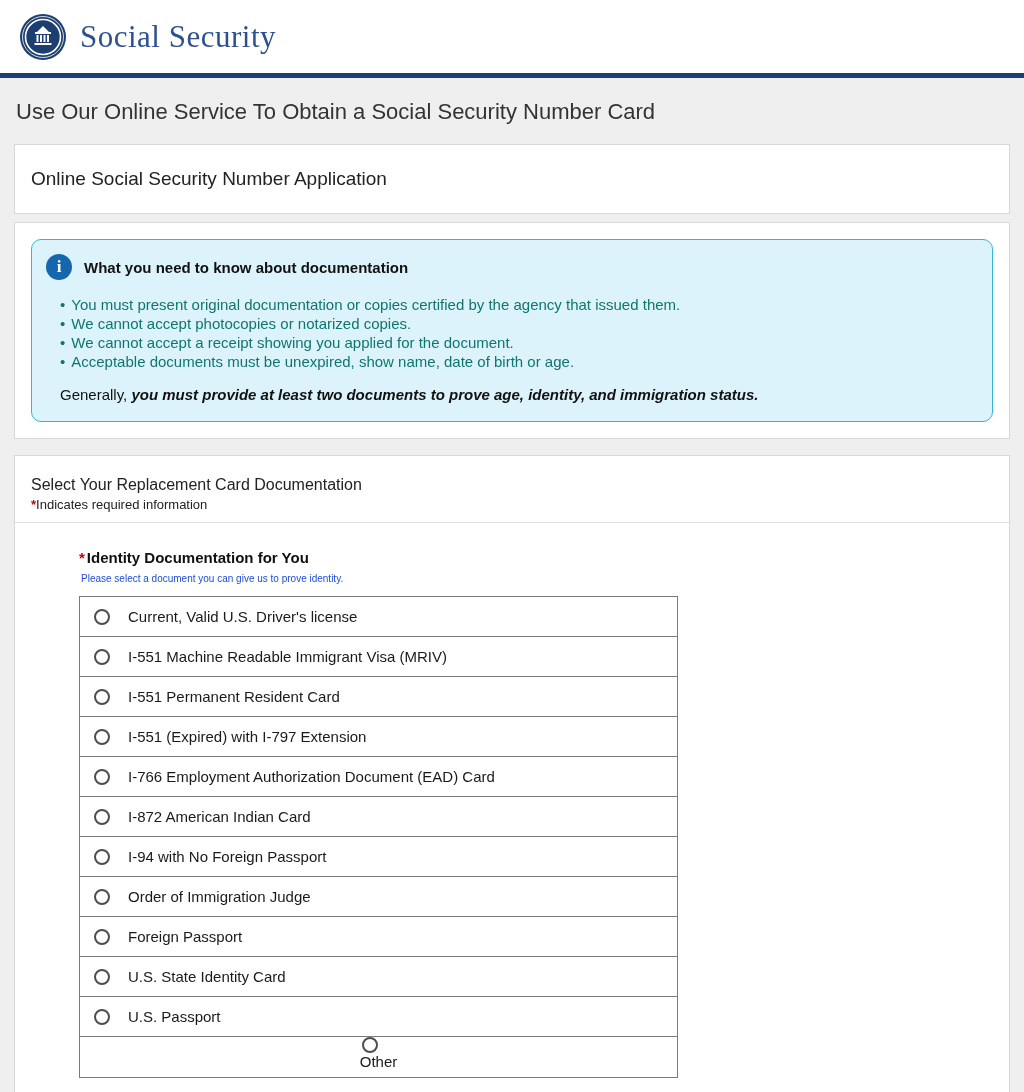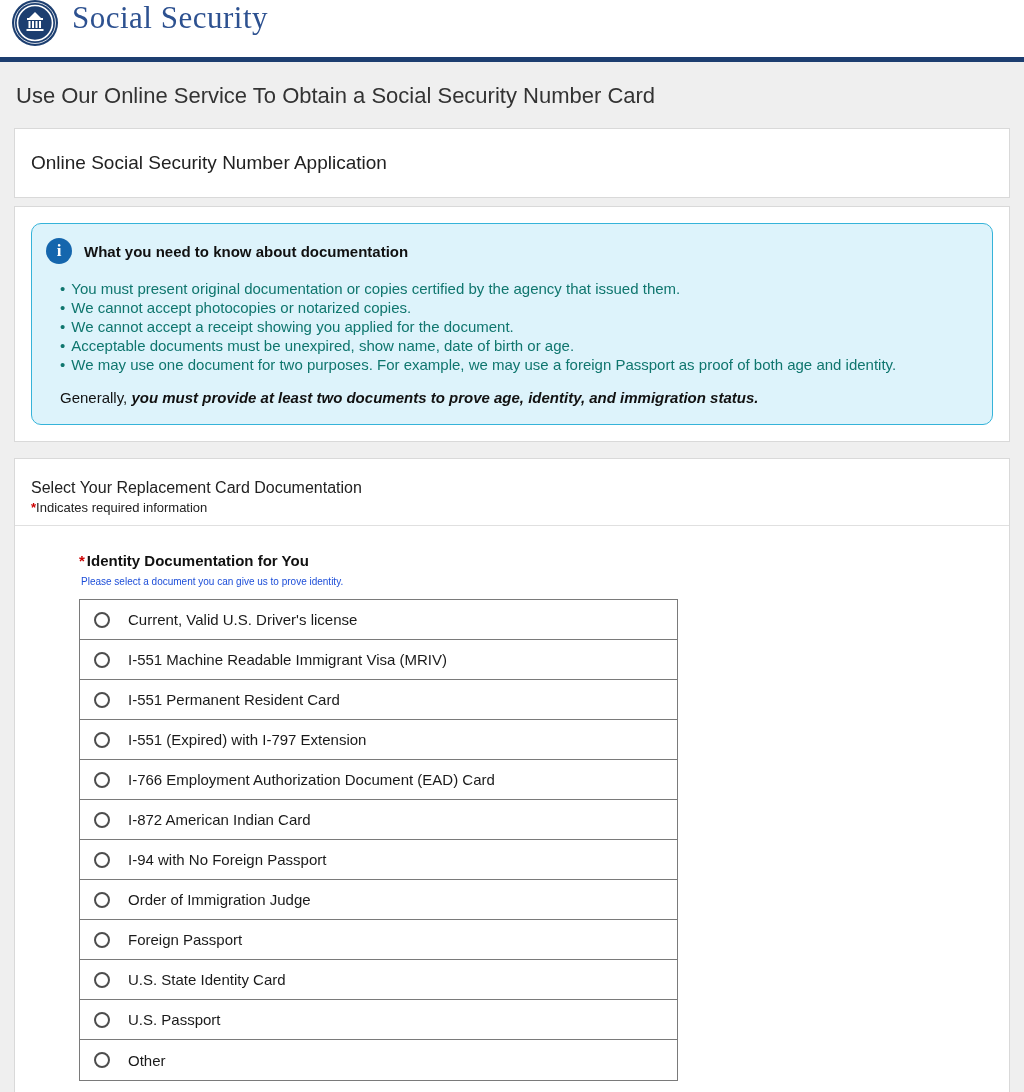--- a/index.html
+++ b/index.html
@@ -8,24 +8,25 @@
     height:1092px;
     background:#efefef;
     font-family:"Liberation Sans", sans-serif;
     color:#222;
     overflow:hidden;
   }
 
   
   .site-header {
     background:#fff;
-    height:62px;
+    height:78px;
     border-bottom:5px solid var(--header-border, #1c3e70);
     display:flex;
-    padding:0 12px;
+    align-items:center;
+    padding:0 20px;
     gap:14px;
   }
   .seal { width:46px; height:46px; flex:none; }
   .brand {
     font-family:"Liberation Serif", serif;
     font-size:31px;
     color:var(--brand-blue, #2d5190);
     letter-spacing:0.5px;
   }
 
@@ -109,21 +110,21 @@
   }
   .doc-row {
     display:flex;
     align-items:center;
     height:40px;
     padding:0 14px;
     border-bottom:1px solid #7a7a7a;
     cursor:pointer;
     background:#fff;
   }
-  .doc-row:last-child { border-bottom:none; }
+  .doc-row:last-child { border-bottom:none;flex-direction:column; }
   .radio {
     appearance:none;
     -webkit-appearance:none;
     width:16px; height:16px;
     border:2px solid #4d4d4d;
     border-radius:50%;
     background:#fff;
     margin:0 18px 0 0;
     flex:none;
     cursor:pointer;
@@ -167,21 +168,20 @@
     <ul class="info-bullets">
 
         <li>You must present original documentation or copies certified by the agency that issued them.</li>
 
         <li>We cannot accept photocopies or notarized copies.</li>
 
         <li>We cannot accept a receipt showing you applied for the document.</li>
 
         <li>Acceptable documents must be unexpired, show name, date of birth or age.</li>
 
-        <li>We may use one document for two purposes. For example, we may use a foreign Passport as proof of both age and identity.</li>
       </ul>
     <p class="info-summary"><span>Generally, </span><span class="em">you must provide at least two documents to prove age, identity, and immigration status.</span></p>
   </div>
 </section>
 
 <div class="gap16"></div>
 
 <section class="panel select-card">
   <div class="select-head">
     <h2 class="select-title">Select Your Replacement Card Documentation</h2>

